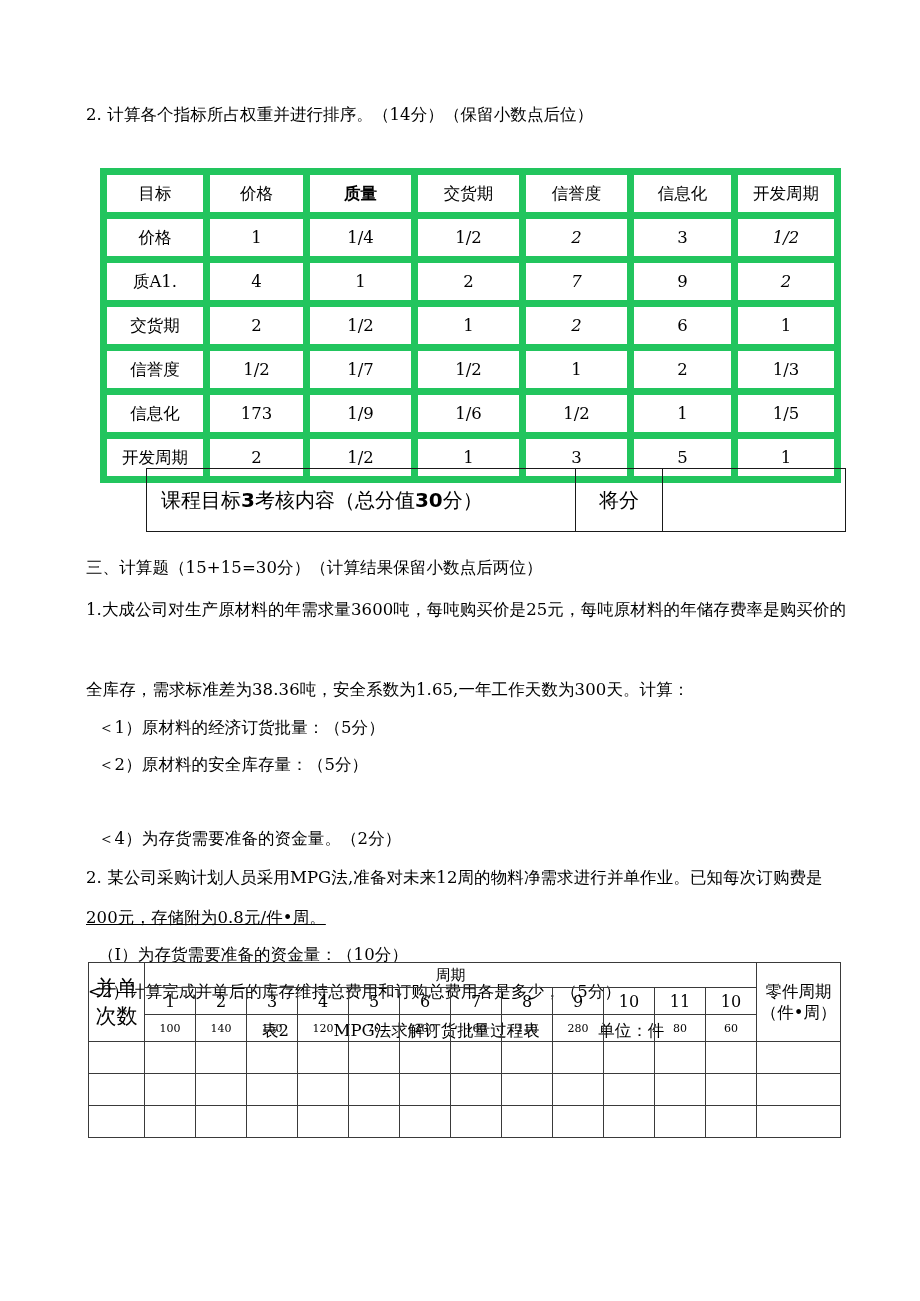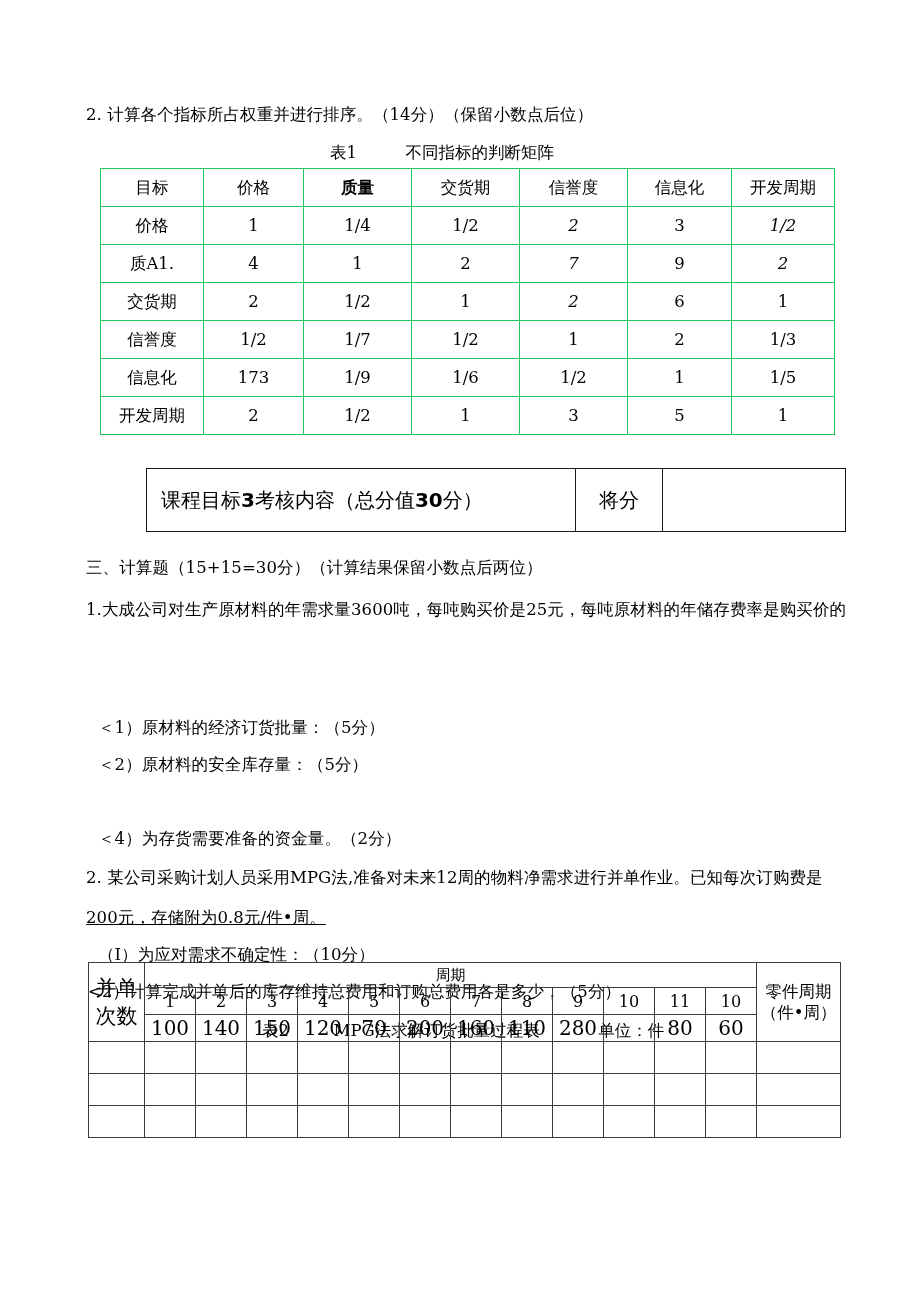--- a/index.html
+++ b/index.html
@@ -39,21 +39,21 @@
   
   .t1 {
     position: absolute;
     left: 100px;
     top: 168px;
     width: 734px;
     border-collapse: collapse;
     table-layout: fixed;
   }
   .t1 td {
-    border: 1px solid #22c55e;
+    border: 7px solid #22c55e;
     height: 37px;
     text-align: center;
     vertical-align: middle;
     font-size: 16.5px;
     padding: 0;
   }
   .t1 .hdr { font-size: 16.5px; }
   .t1 .hdr-b { font-weight: bold; }
   .t1 .it { font-style: italic; font-family: "DejaVu Serif", "Liberation Serif", serif; }
   .t1 col.c0 { width: 103px; }
@@ -109,35 +109,30 @@
     line-height: 1.35;
     width: 56px;
   }
   .t2 td.rightcol {
     font-size: 16.5px;
     line-height: 1.3;
     width: 84px;
   }
   .t2 td.period-head { font-size: 15px; height: 24px; }
   .t2 td.weeknum { font-size: 16px; }
-  .t2 td.val { font-size: 20px; }
+  .t2 td.val { font-size: 11px; }
   .t2 tr.blank td { height: 31px; }
 </style>
 </head>
 <body>
 
 <div class="page">
 
   <div class="para" style="left:86px; top:105px;">2. 计算各个指标所占权重并进行排序。（14分）（保留小数点后位）</div>
 
-  <div class="center-cap" style="left:330px; top:142px;">
-    <span>表1</span>
-    <span style="display:inline-block;width:38px;"></span>
-    <span>不同指标的判断矩阵</span>
-  </div>
 
   <table class="t1">
     <colgroup>
       <col class="c0">
         <col class="c1">
         <col class="c2">
         <col class="c3">
       <col class="c4">
         <col class="c5">
         <col class="c6">
@@ -215,29 +210,30 @@
         <td class="c-title"><span>课程目标</span><span class="num">3</span><span>考核内容（总分值</span><span class="num">30</span><span>分）</span></td>
         <td class="c-score">将分</td>
         <td class="c-blank"></td>
       </tr>
     </tbody>
   </table>
 
   <div class="para" style="left:86px; top:558px;">三、计算题（15+15=30分）（计算结果保留小数点后两位）</div>
 
   <div class="para" style="left:86px; top:600px;">1.大成公司对生产原材料的年需求量3600吨，每吨购买价是25元，每吨原材料的年储存费率是购买价的</div>
+  <div class="para" style="left:86px; top:680px;">全库存，需求标准差为38.36吨，安全系数为1.65,一年工作天数为300天。计算：</div>
 
   <div class="para" style="left:98px; top:718px;">＜1）原材料的经济订货批量：（5分）</div>
   <div class="para" style="left:98px; top:755px;">＜2）原材料的安全库存量：（5分）</div>
   <div class="para" style="left:98px; top:829px;">＜4）为存货需要准备的资金量。（2分）</div>
 
   <div class="para" style="left:86px; top:868px;">2. 某公司采购计划人员采用MPG法,准备对未来12周的物料净需求进行并单作业。已知每次订购费是</div>
   <div class="para" style="left:86px; top:908px;text-decoration:underline;">200元，存储附为0.8元/件•周。</div>
 
-  <div class="para" style="left:98px; top:945px;">（I）为应对需求不确定性：（10分）</div>
+  <div class="para" style="left:98px; top:945px;">（I）为存货需要准备的资金量：（10分）</div>
   <div class="para" style="left:88px; top:982px;text-align:right;">&lt;2）计算完成并单后的库存维持总费用和订购总费用各是多少，（5分）</div>
 
   <div class="center-cap" style="left:262px; top:1020px;">
     <span>表2</span>
     <span style="display:inline-block;width:34px;"></span>
     <span>MPG法求解订货批量过程表</span>
     <span style="display:inline-block;width:48px;"></span>
     <span>单位：件</span>
   </div>
 

